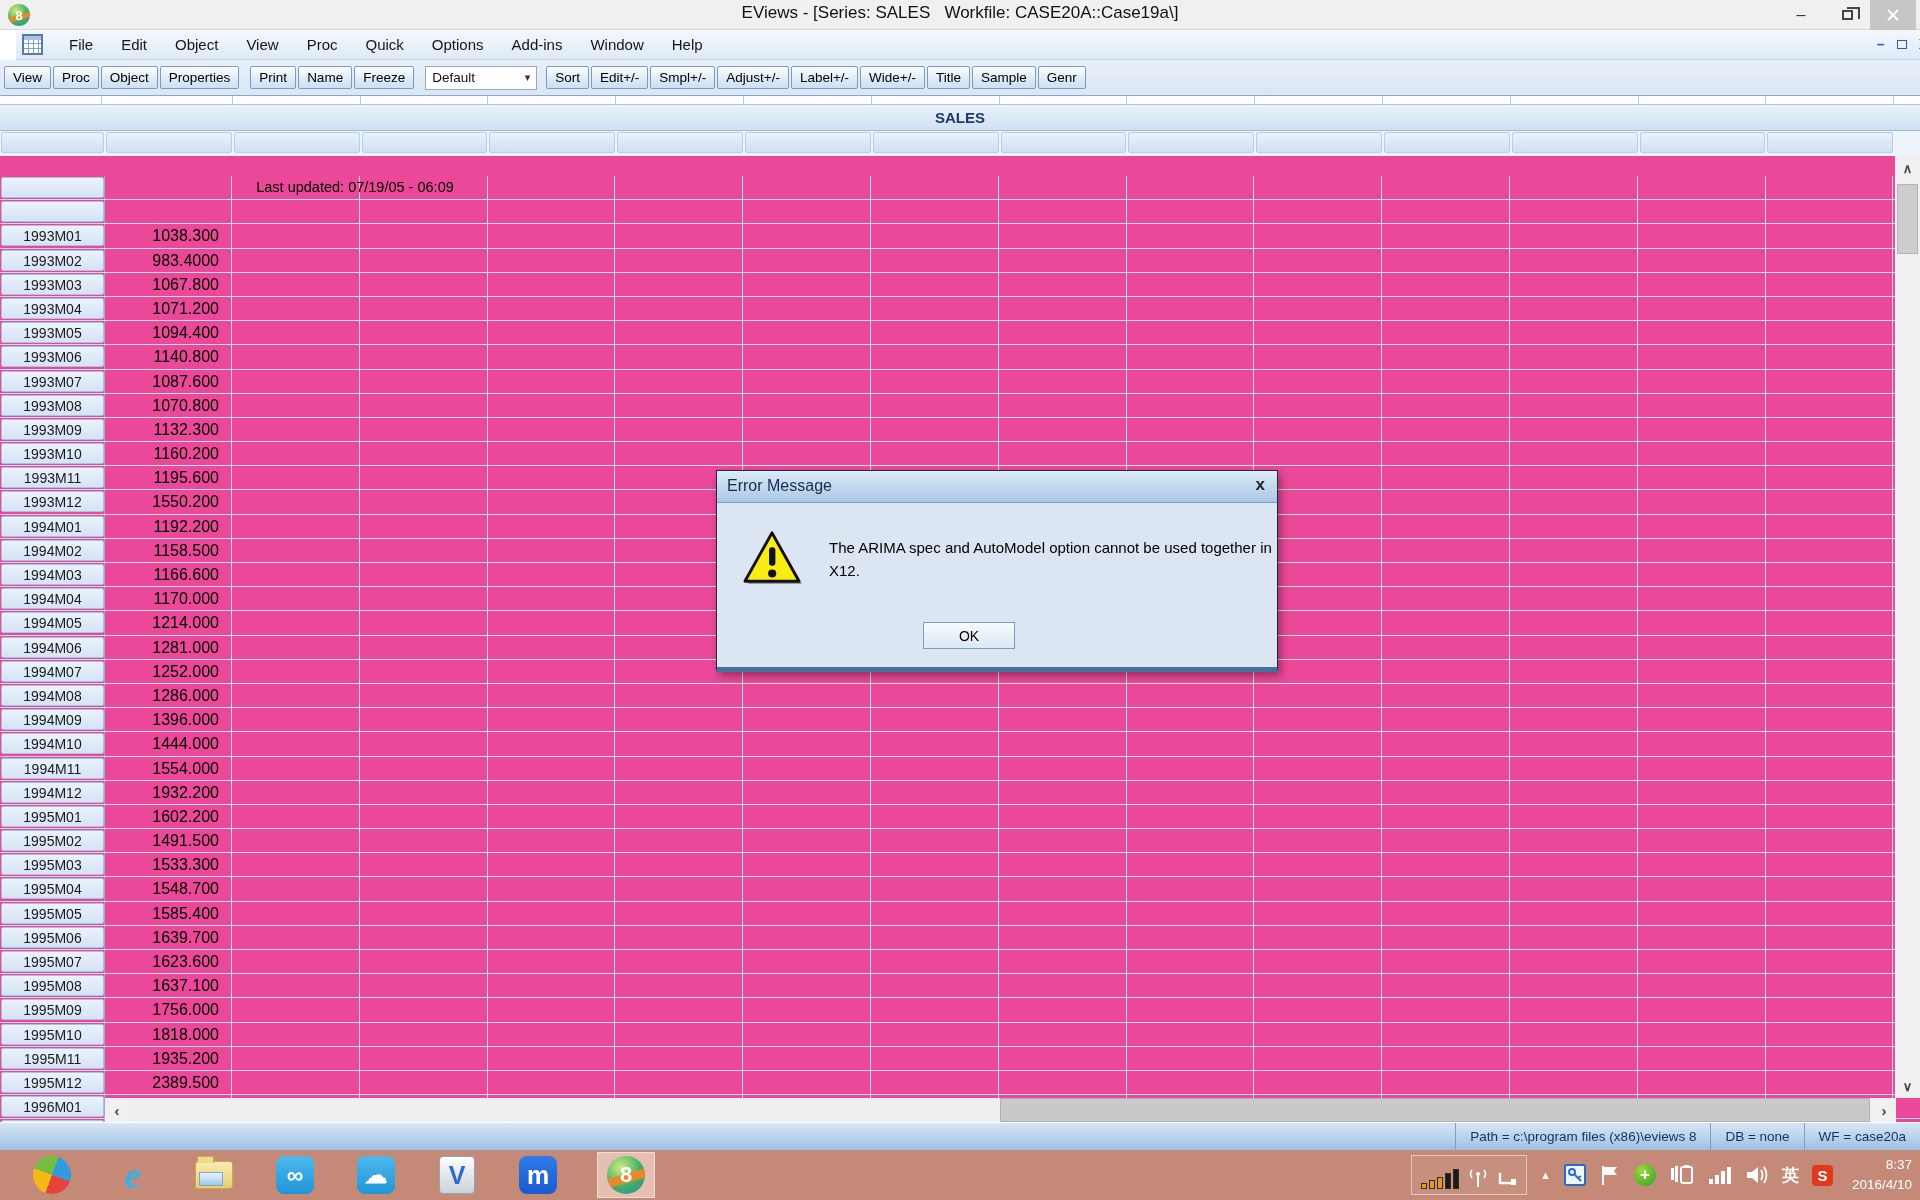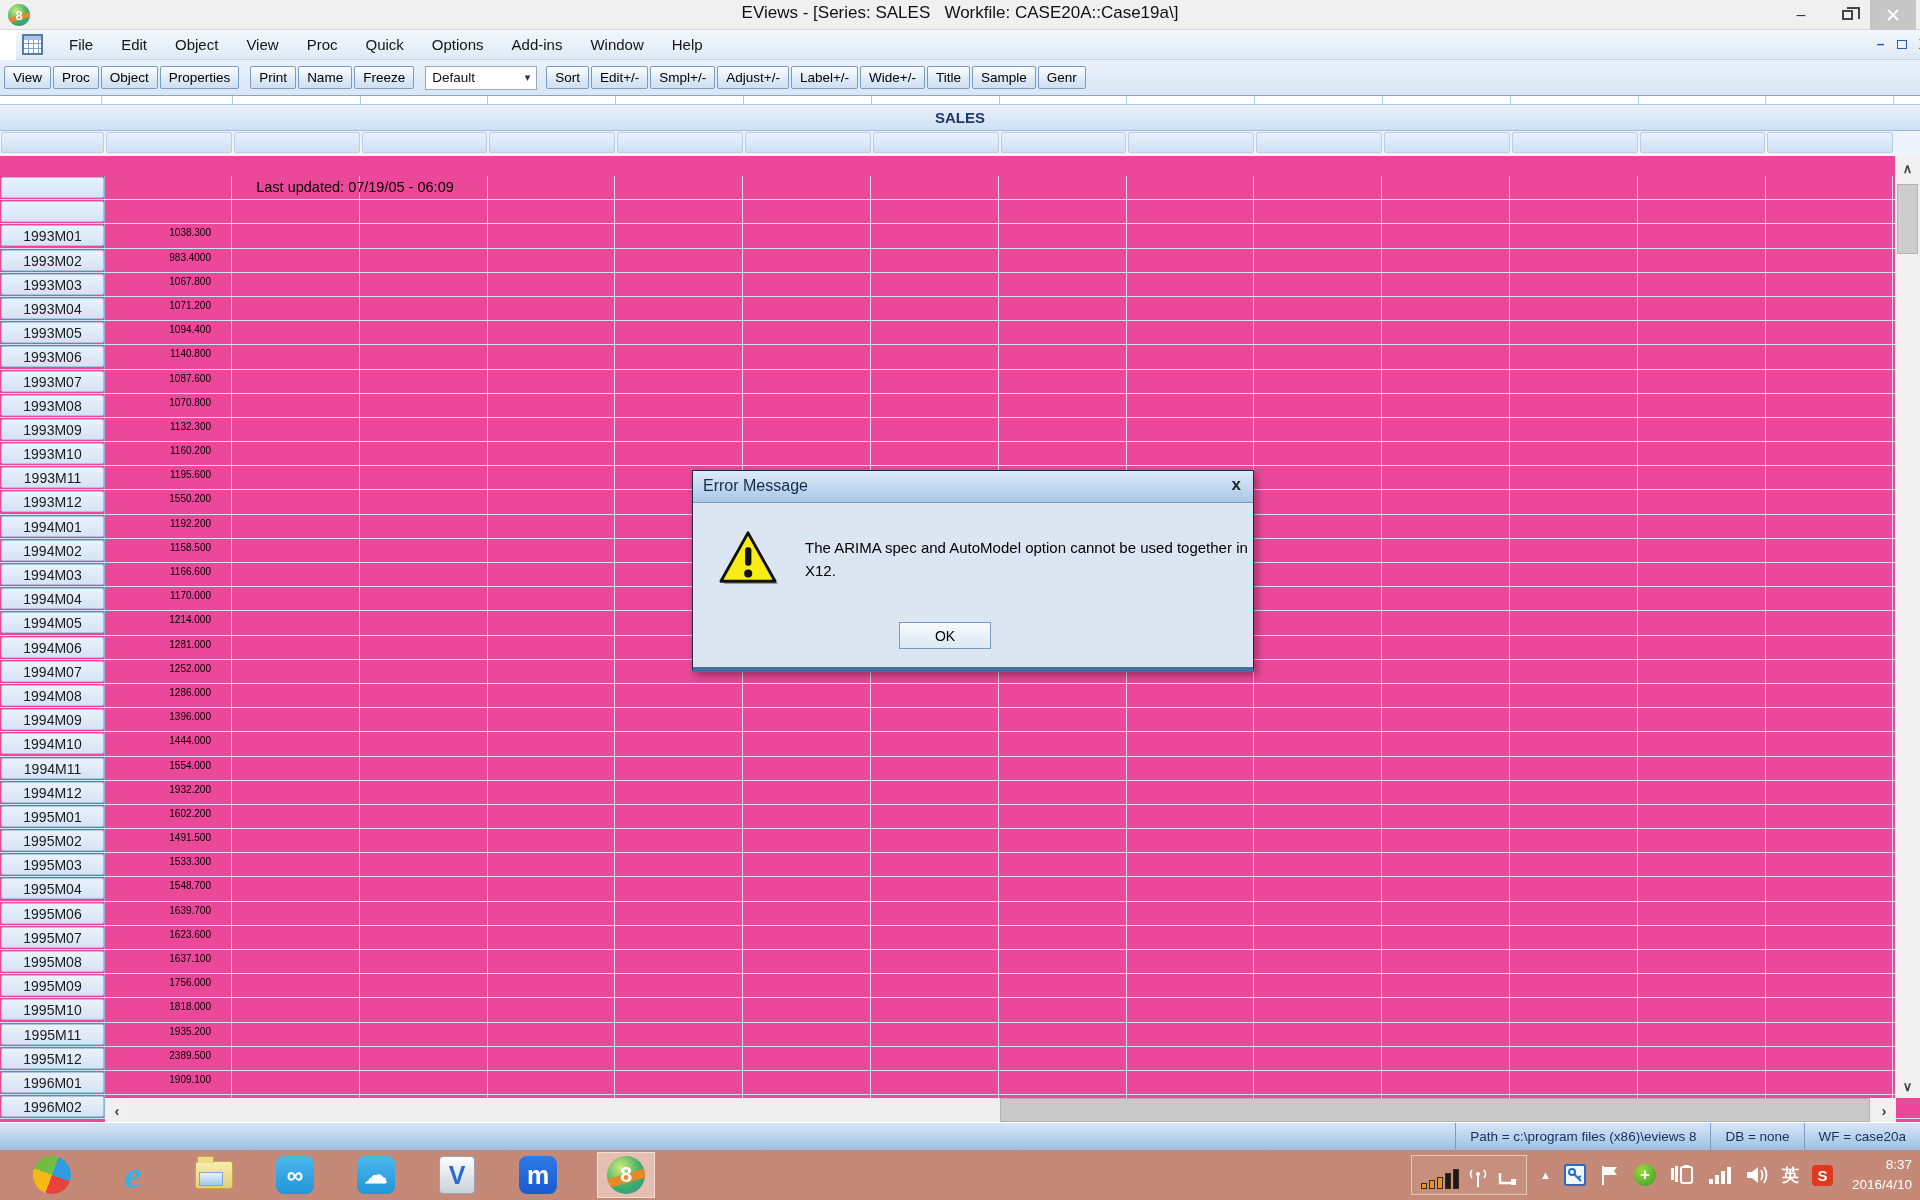--- a/index.html
+++ b/index.html
@@ -65,42 +65,42 @@
   #header-row { height:25px; display:flex; background:#eef4fb; }
   .hdr-cell { height:21px; margin:1px; background:linear-gradient(#e9f1fb,#cfe0f4);
     border:1px solid #b7cde8; border-radius:2px; }
   #rows-wrap { position:relative;margin-top:20px; }
   .grid-row { position:relative; height:24.2px; border-bottom:1px solid #d4e0f0; display:flex; }
   .obs-cell { width:103px; height:21px; margin:1px 0 0 1px;
     background:linear-gradient(#eaf2fb,#d5e3f5); border:1px solid #a9c2e0; border-radius:2px;
     text-align:center; font-size:14px; line-height:20px; color:#1a1a1a; flex:none; }
   .obs-gap { width:1px; background:#8fb0d4; height:100%; flex:none; }
   .val-cell { width:127px; height:100%; border-right:1px solid #ccdaed;
-    text-align:right; padding:3px 20px 0 0; font-size:10px; color:#000; flex:none; }
+    text-align:right; padding:3px 12px 0 0; font-size:16px; color:#000; flex:none; }
   .fill-cell { flex:1; height:100%;
     background:repeating-linear-gradient(90deg, transparent 0 126.8px, #ccdaed 126.8px 127.8px); }
   .note { position:absolute; left:105px; width:500px; top:3px; text-align:center;
     font-size:14.5px; color:#000; background:transparent; z-index:2; }
 
   
   .sb-arrow { display:flex; align-items:center; justify-content:center;
     color:#444; font-weight:bold; background:#f0f0f0; }
   #vscroll { position:absolute; right:0; top:156px; width:25px; height:942px; background:#f0f0f0; }
   #vscroll .up { position:absolute; top:0; left:0; width:25px; height:24px; font-size:13px; }
   #vscroll .thumb { position:absolute; top:28px; left:2px; width:21px; height:70px;
     background:#cdcdcd; border:1px solid #b4b4b4; }
   #vscroll .down { position:absolute; bottom:0; left:0; width:25px; height:24px; font-size:13px; }
   #hscroll { position:absolute; left:105px; top:1098px; width:1791px; height:24px; background:#efefef; }
   #hscroll .left { position:absolute; left:0; top:0; width:24px; height:24px; font-size:15px; }
   #hscroll .right { position:absolute; right:0; top:0; width:24px; height:24px; font-size:15px; }
   #hscroll .thumb { position:absolute; left:895px; top:0; width:870px; height:24px;
     background:#c9c9c9; border:1px solid #b2b2b2; }
 
   
-  #dialog { position:absolute; left:692px; top:470px; width:562px; height:202px;
+  #dialog { position:absolute; left:716px; top:470px; width:562px; height:202px;
     background:#dce6f2; border:1px solid #1d2b3a; box-shadow:3px 4px 8px rgba(0,0,0,.35);
     border-bottom:5px solid #44709f; }
   #dialog-titlebar { height:32px; background:linear-gradient(#dcebfa,#aac7e6);
     border-bottom:1px solid #7a9cc4; position:relative; }
   #dialog-title { position:absolute; left:10px; top:6px; font-size:16px; color:#1a2a4a; }
   #dialog-close { position:absolute; right:12px; top:4px; font-size:17px; font-weight:bold; color:#222; }
   #dialog-icon { position:absolute; left:24px; top:58px; }
   #dialog-msg { position:absolute; left:112px; top:66px; width:452px;
     font-size:15px; line-height:1.5; color:#000; }
   #dialog-ok { position:absolute; left:206px; bottom:18px; width:92px; height:27px;
@@ -416,20 +416,26 @@
       <div class="grid-row">
         <div class="obs-cell">1995M03</div>
         <div class="obs-gap"></div>
         <div class="val-cell">1533.300</div>
         <div class="fill-cell"></div>
       </div>
       <div class="grid-row">
         <div class="obs-cell">1995M04</div>
         <div class="obs-gap"></div>
         <div class="val-cell">1548.700</div>
+        <div class="fill-cell"></div>
+      </div>
+      <div class="grid-row">
+        <div class="obs-cell">1995M05</div>
+        <div class="obs-gap"></div>
+        <div class="val-cell">1585.400</div>
         <div class="fill-cell"></div>
       </div>
       <div class="grid-row">
         <div class="obs-cell">1995M06</div>
         <div class="obs-gap"></div>
         <div class="val-cell">1639.700</div>
         <div class="fill-cell"></div>
       </div>
       <div class="grid-row">
         <div class="obs-cell">1995M07</div>

